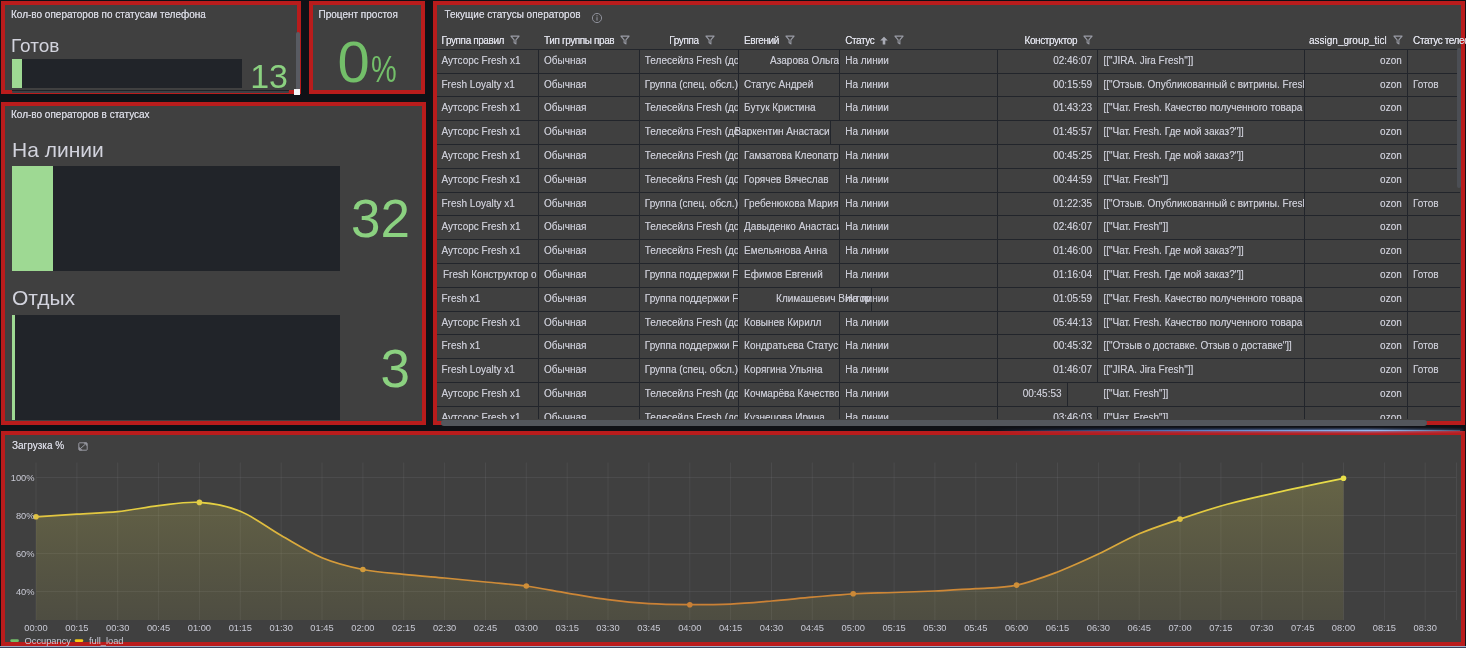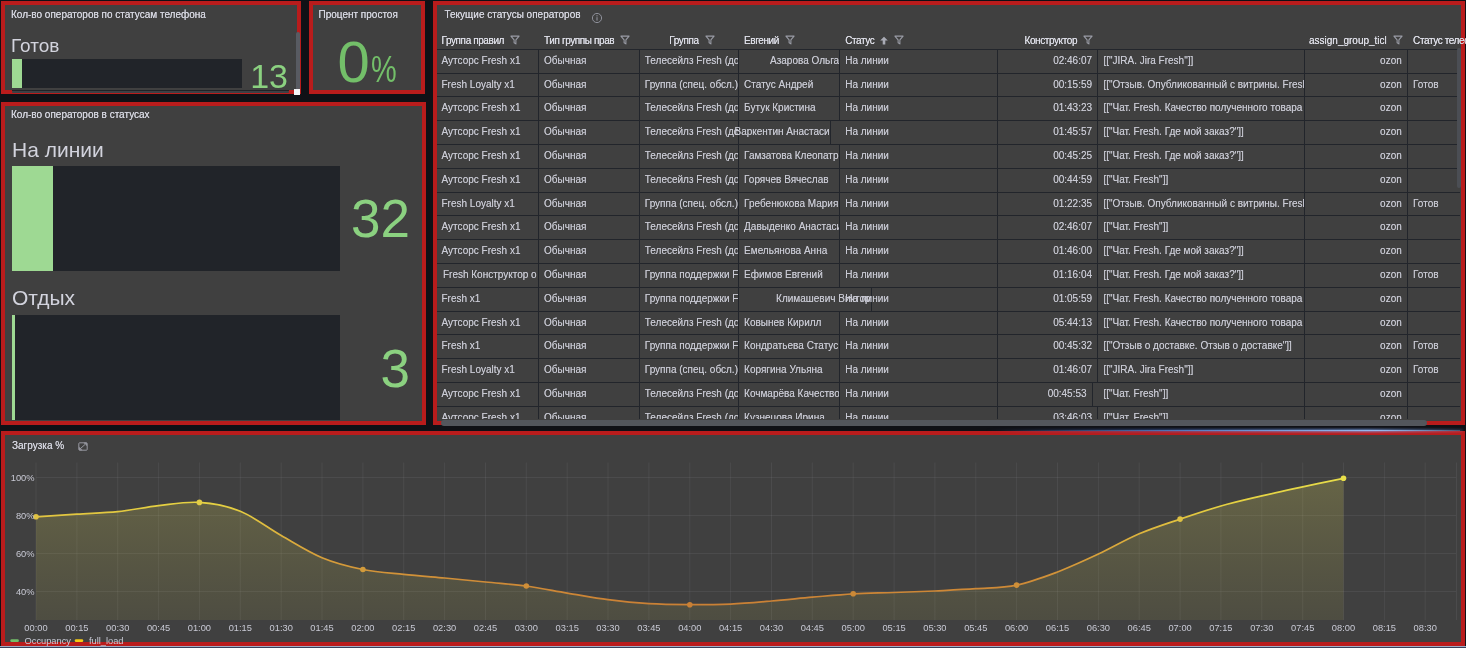--- a/index.html
+++ b/index.html
@@ -249,21 +249,21 @@
         <div class="td" style="left:661.9px;width:206.6px;padding-left:5px;border-right:1px solid #22252b;">[["JIRA. Jira Fresh"]]</div>
         <div class="td" style="left:868.5px;width:103.1px;padding-right:5.3px;text-align:right;border-right:1px solid #22252b;">ozon</div>
         <div class="td" style="left:971.6px;width:50.9px;padding-left:5px;">Готов</div>
       </div>
       <div class="tr" style="top:333.2px;">
         <div class="td" style="left:0.0px;width:102.6px;padding-left:5px;border-right:1px solid #22252b;">Аутсорс Fresh x1</div>
         <div class="td" style="left:102.6px;width:100.7px;padding-left:5px;border-right:1px solid #22252b;">Обычная</div>
         <div class="td" style="left:203.3px;width:99.3px;padding-left:5px;border-right:1px solid #22252b;">Телесейлз Fresh (до</div>
         <div class="td" style="left:302.6px;width:101.1px;padding-left:5px;border-right:1px solid #22252b;">Кочмарёва Качество</div>
         <div class="td" style="left:403.7px;width:157.8px;padding-left:5px;border-right:1px solid #22252b;">На линии</div>
-        <div class="td" style="left:556px;width:100.4px;padding-right:5.3px;text-align:right;border-right:1px solid #22252b;">00:45:53</div>
+        <div class="td" style="left:531px;width:100.4px;padding-right:5.3px;text-align:right;border-right:1px solid #22252b;">00:45:53</div>
         <div class="td" style="left:661.9px;width:206.6px;padding-left:5px;border-right:1px solid #22252b;">[["Чат. Fresh"]]</div>
         <div class="td" style="left:868.5px;width:103.1px;padding-right:5.3px;text-align:right;border-right:1px solid #22252b;">ozon</div>
         <div class="td" style="left:971.6px;width:50.9px;padding-left:5px;"></div>
       </div>
       <div class="tr" style="top:357.0px;">
         <div class="td" style="left:0.0px;width:102.6px;padding-left:5px;border-right:1px solid #22252b;">Аутсорс Fresh x1</div>
         <div class="td" style="left:102.6px;width:100.7px;padding-left:5px;border-right:1px solid #22252b;">Обычная</div>
         <div class="td" style="left:203.3px;width:99.3px;padding-left:5px;border-right:1px solid #22252b;">Телесейлз Fresh (до</div>
         <div class="td" style="left:302.6px;width:101.1px;padding-left:5px;border-right:1px solid #22252b;">Кузнецова Ирина</div>
         <div class="td" style="left:403.7px;width:157.8px;padding-left:5px;border-right:1px solid #22252b;">На линии</div>

